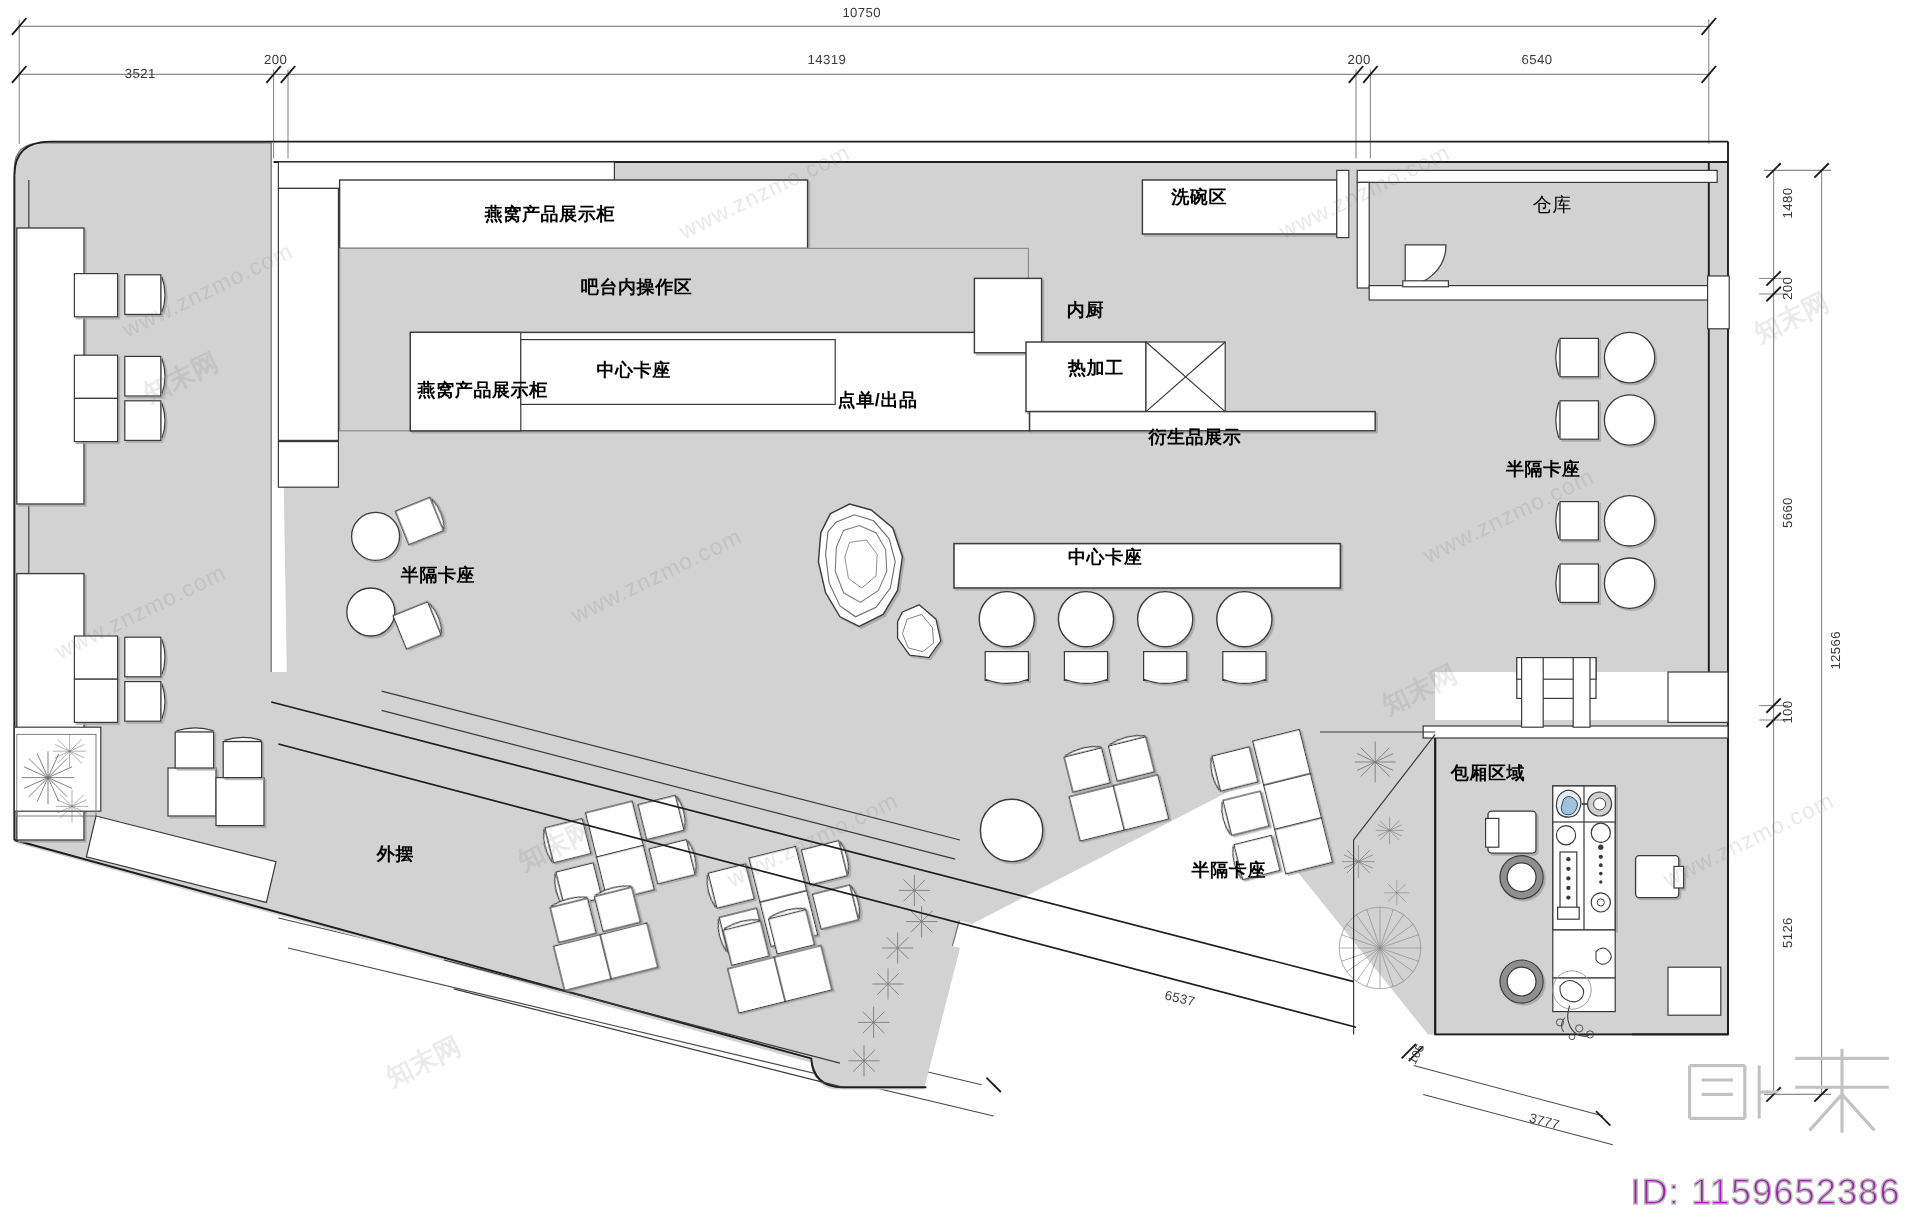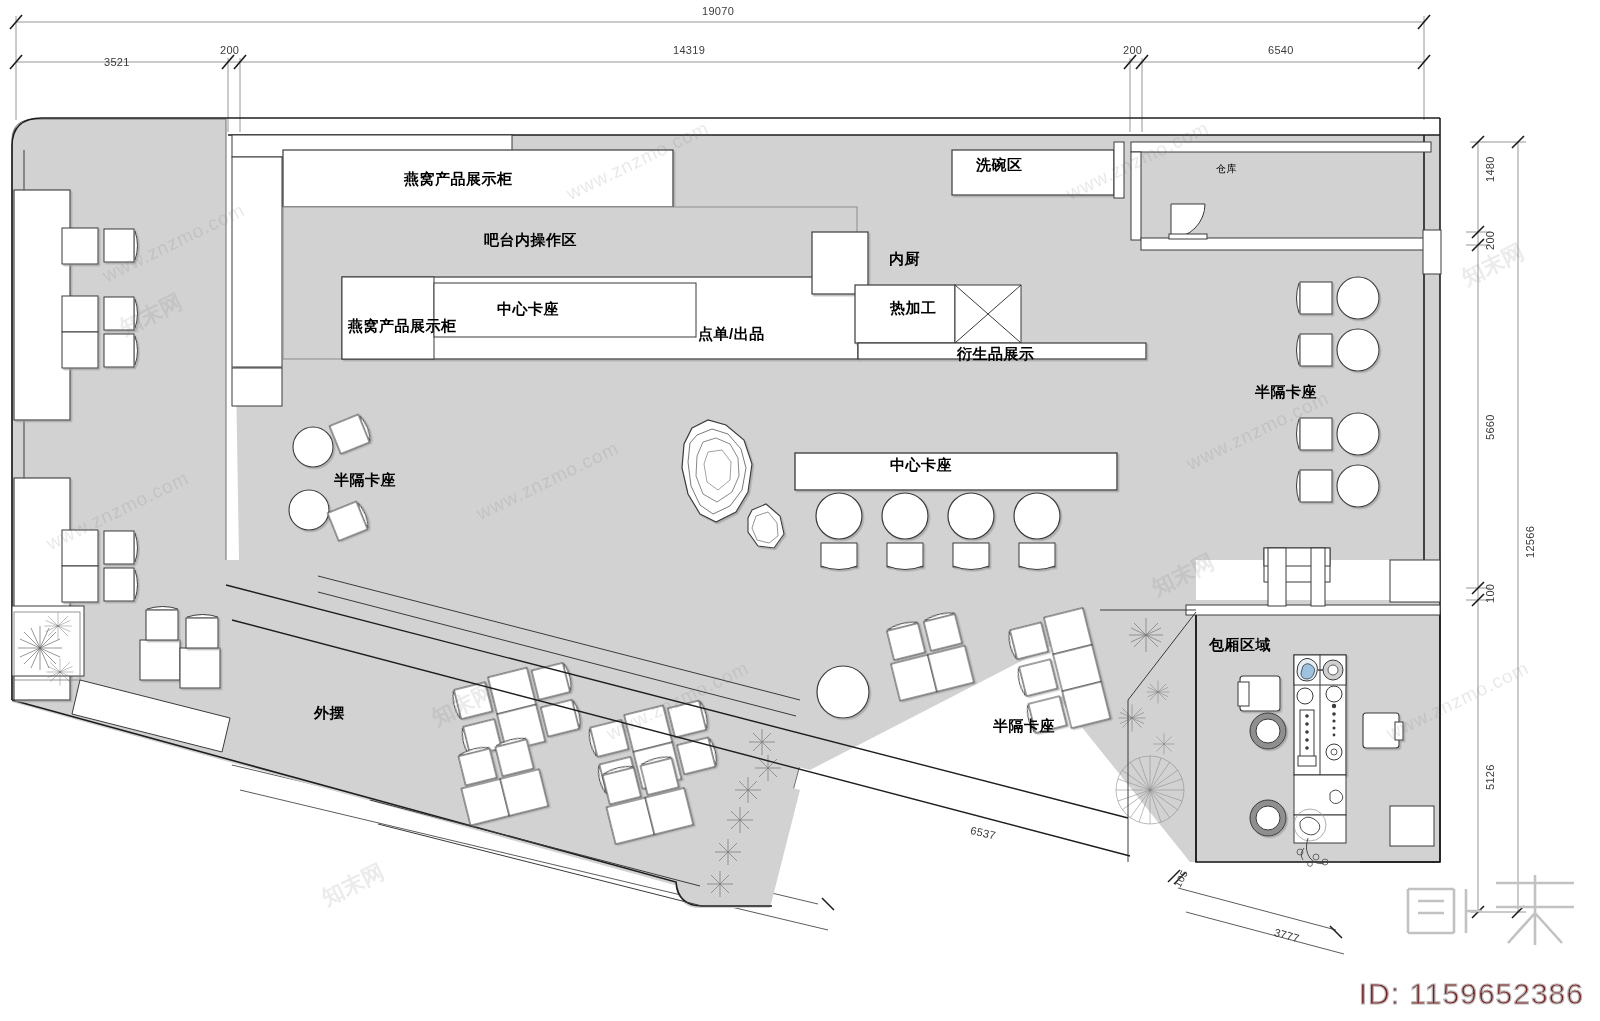--- a/index.html
+++ b/index.html
@@ -11,21 +11,21 @@
        white-space:nowrap;letter-spacing:.5px;}
   .dimtxt{position:absolute;font-size:11px;color:#3b3b3b;white-space:nowrap;
           font-family:"Liberation Sans",sans-serif;letter-spacing:.3px;}
   .wm{position:absolute;color:rgba(120,120,120,.16);white-space:nowrap;
       font-size:19px;letter-spacing:1px;transform-origin:center;pointer-events:none;
       font-family:"Liberation Sans",sans-serif;}
   .wm-cn{position:absolute;color:rgba(120,120,120,.15);white-space:nowrap;font-size:22px;
          pointer-events:none;font-weight:700;}
   #brandmark{position:absolute;right:14px;bottom:64px;pointer-events:none;}
   #idtag{position:absolute;right:16px;bottom:10px;font-size:30px;letter-spacing:1px;
-         color:#7f1d1d;-webkit-text-stroke:1.2px #b9b9b9;font-family:"Liberation Sans",sans-serif;}
+         color:#a21caf;-webkit-text-stroke:1.2px #b9b9b9;font-family:"Liberation Sans",sans-serif;}
 </style>
 </head>
 <body>
 
 <div id="stage">
 
   <svg class="layer">
     <g stroke="#8a8a8a" stroke-width="0.9" fill="none">
 
       <line x1="16" y1="22" x2="1424" y2="22"></line>
@@ -649,32 +649,32 @@
       <path d="M 232 620 L 1130 856"></path>
     </g>
   </svg>
 
   <div class="lbl" style="left:404px;top:171px">燕窝产品展示柜</div>
   <div class="lbl" style="left:484px;top:232px">吧台内操作区</div>
   <div class="lbl" style="left:348px;top:318px">燕窝产品展示柜</div>
   <div class="lbl" style="left:497px;top:301px">中心卡座</div>
   <div class="lbl" style="left:698px;top:326px">点单/出品</div>
   <div class="lbl" style="left:976px;top:157px">洗碗区</div>
-  <div class="lbl" style="left:1216px;top:164px;font-weight:400;font-size:10px">仓库</div>
+  <div class="lbl" style="left:1277px;top:164px;font-weight:400;font-size:16px">仓库</div>
   <div class="lbl" style="left:889px;top:251px">内厨</div>
   <div class="lbl" style="left:890px;top:300px">热加工</div>
-  <div class="lbl" style="left:957px;top:346px">衍生品展示</div>
+  <div class="lbl" style="left:957px;top:357px">衍生品展示</div>
   <div class="lbl" style="left:334px;top:472px">半隔卡座</div>
   <div class="lbl" style="left:1255px;top:384px">半隔卡座</div>
   <div class="lbl" style="left:993px;top:718px">半隔卡座</div>
   <div class="lbl" style="left:890px;top:457px">中心卡座</div>
   <div class="lbl" style="left:314px;top:705px">外摆</div>
   <div class="lbl" style="left:1209px;top:637px">包厢区域</div>
 
-  <div class="dimtxt" style="left:702px;top:5px">19070</div>
+  <div class="dimtxt" style="left:702px;top:5px">10750</div>
   <div class="dimtxt" style="left:104px;top:56px">3521</div>
   <div class="dimtxt" style="left:220px;top:44px">200</div>
   <div class="dimtxt" style="left:673px;top:44px">14319</div>
   <div class="dimtxt" style="left:1123px;top:44px">200</div>
   <div class="dimtxt" style="left:1268px;top:44px">6540</div>
 
   <div class="dimtxt" style="left:1484px;top:182px;transform:rotate(-90deg);transform-origin:left top">1480</div>
   <div class="dimtxt" style="left:1484px;top:250px;transform:rotate(-90deg);transform-origin:left top">200</div>
   <div class="dimtxt" style="left:1484px;top:440px;transform:rotate(-90deg);transform-origin:left top">5660</div>
   <div class="dimtxt" style="left:1484px;top:603px;transform:rotate(-90deg);transform-origin:left top">100</div>

